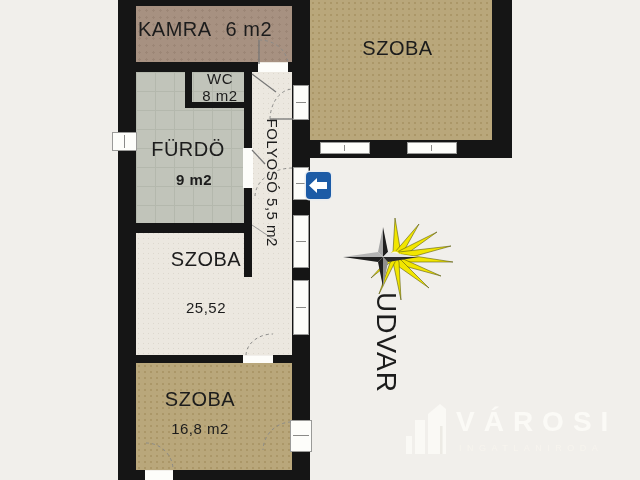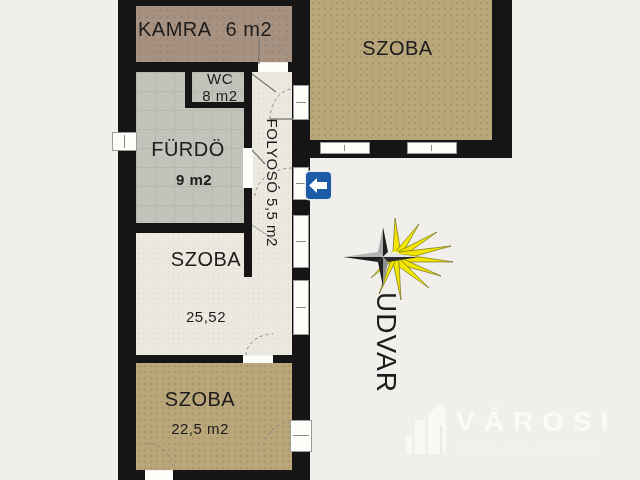--- a/index.html
+++ b/index.html
@@ -120,23 +120,23 @@
     <div>WC</div>
     <div>8 m2</div>
   </div>
   <div class="lbl" style="left:138px;top:141px;width:100px;">FÜRDÖ</div>
   <div class="lbl small" style="left:144px;top:171px;width:100px;font-weight:bold;">9 m2</div>
   <div class="lbl rot" id="folyoso-label">FOLYOSÓ 5,5 m2</div>
   <div class="lbl" style="left:330px;top:40px;width:135px;">SZOBA</div>
   <div class="lbl" style="left:146px;top:251px;width:120px;">
     <div>SZOBA</div>
   </div>
-  <div class="lbl small" style="left:146px;top:308px;width:120px;">25,52</div>
+  <div class="lbl small" style="left:146px;top:299px;width:120px;">25,52</div>
   <div class="lbl" style="left:140px;top:391px;width:120px;">SZOBA</div>
-  <div class="lbl small" style="left:140px;top:420px;width:120px;">22,5 m2</div>
+  <div class="lbl small" style="left:140px;top:420px;width:120px;">16,8 m2</div>
   <div class="lbl rot" id="udvar-label">UDVAR</div>
 
   <div class="abs" id="arrow-sign">
     <svg width="19" height="15" viewBox="0 0 19 15">
       <path d="M8,0 L8,4 L18,4 L18,11 L8,11 L8,15 L0,7.5 Z" fill="#ffffff"></path>
     </svg>
   </div>
 
   <svg class="abs" width="130" height="90" viewBox="0 0 130 90" style="left:335px;top:214px;">
     <g stroke="#5a5a10" stroke-width="0.6">

